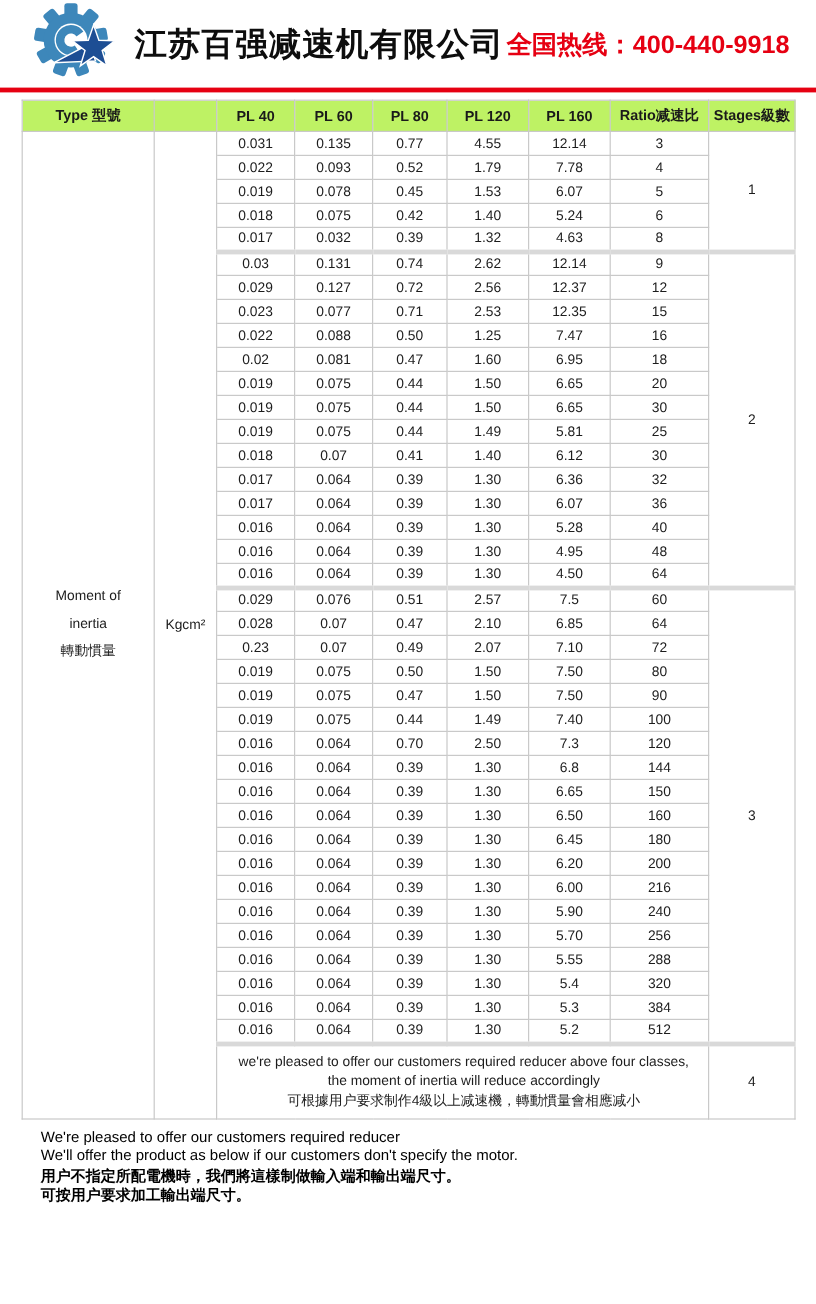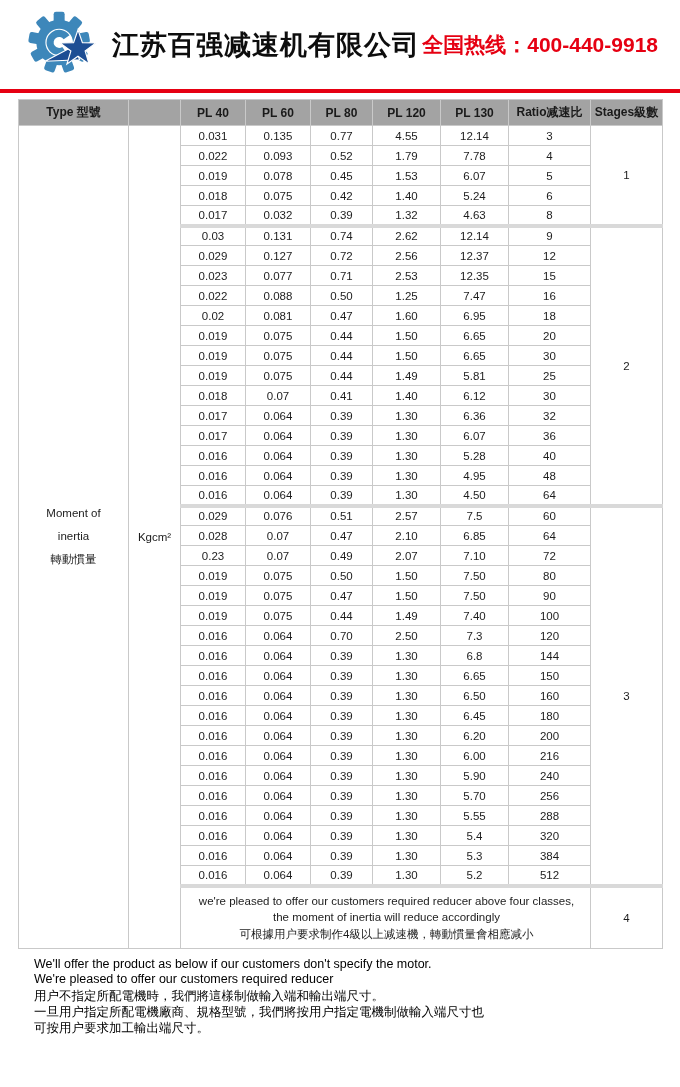--- a/index.html
+++ b/index.html
@@ -9,21 +9,21 @@
     min-height: 1087px;
     margin: 0 auto;
     font-family: "Liberation Sans", "DejaVu Sans", sans-serif;
     color: #111;
   }
 
   
   .banner {
     display: flex;
     align-items: center;
-    height: 89px;
+    height: 73px;
     padding: 0 10px 0 26px;
   }
   .logo { flex: 0 0 auto; margin-top: 2px; }
   .company-name {
     font-size: 27px;
     font-weight: bold;
     letter-spacing: 1px;
     color: #0d0d0d;
     margin-left: 4px;
     white-space: nowrap;
@@ -45,21 +45,21 @@
     border-collapse: collapse;
     table-layout: fixed;
     border: 1px solid #b9b9b9;
   }
   table.spec th, table.spec td {
     border: 1px solid #c9c9c9;
     text-align: center;
     vertical-align: middle;
   }
   table.spec th {
-    background: #a3a3a3;
+    background: #bef264;
     height: 26px;
     font-size: 12px;
     font-weight: bold;
     color: #1a1a1a;
   }
   table.spec td {
     height: 20px;
     font-size: 11.5px;
     color: #1c1c1c;
     background: #fff;
@@ -84,21 +84,21 @@
 
   
   .footer-notes { padding: 8px 20px 10px 34px; }
   .footer-notes .en {
     font-size: 12.5px;
     color: #000;
     line-height: 15.5px;
   }
   .footer-notes .zh {
     font-size: 12.5px;
-    font-weight: normal;
+    font-weight: bold;
     color: #000;
     line-height: 16px;
   }
   .footer-notes .zh:first-of-type { margin-top: 3px; }
 </style>
 </head>
 <body>
 
 <div class="banner">
   <span class="logo">
@@ -144,21 +144,21 @@
         <col style="width:72px">
     </colgroup>
     <thead>
         <tr>
           <th>Type 型號</th>
           <th></th>
           <th>PL 40</th>
           <th>PL 60</th>
           <th>PL 80</th>
           <th>PL 120</th>
-          <th>PL 130</th>
+          <th>PL 160</th>
           <th>Ratio减速比</th>
           <th>Stages級數</th>
         </tr>
       </thead>
     <tbody>
         <tr>
           <td class="type-cell" rowspan="39">
             <div>Moment of</div>
             <div>inertia</div>
             <div>轉動慣量</div>
@@ -476,18 +476,17 @@
             <div>the moment of inertia will reduce accordingly</div>
             <div>可根據用户要求制作4級以上减速機，轉動慣量會相應减小</div>
           </td>
           <td class="stage-cell">4</td>
         </tr>
       </tbody>
   </table>
 </div>
 
 <div class="footer-notes">
+    <div class="en">We're pleased to offer our customers required reducer</div>
     <div class="en">We'll offer the product as below if our customers don't specify the motor.</div>
-    <div class="en">We're pleased to offer our customers required reducer</div>
     <div class="zh">用户不指定所配電機時，我們將這樣制做輸入端和輸出端尺寸。</div>
-    <div class="zh">一旦用户指定所配電機廠商、規格型號，我們將按用户指定電機制做輸入端尺寸也</div>
     <div class="zh">可按用户要求加工輸出端尺寸。</div>
   </div>
 
 </body></html>

